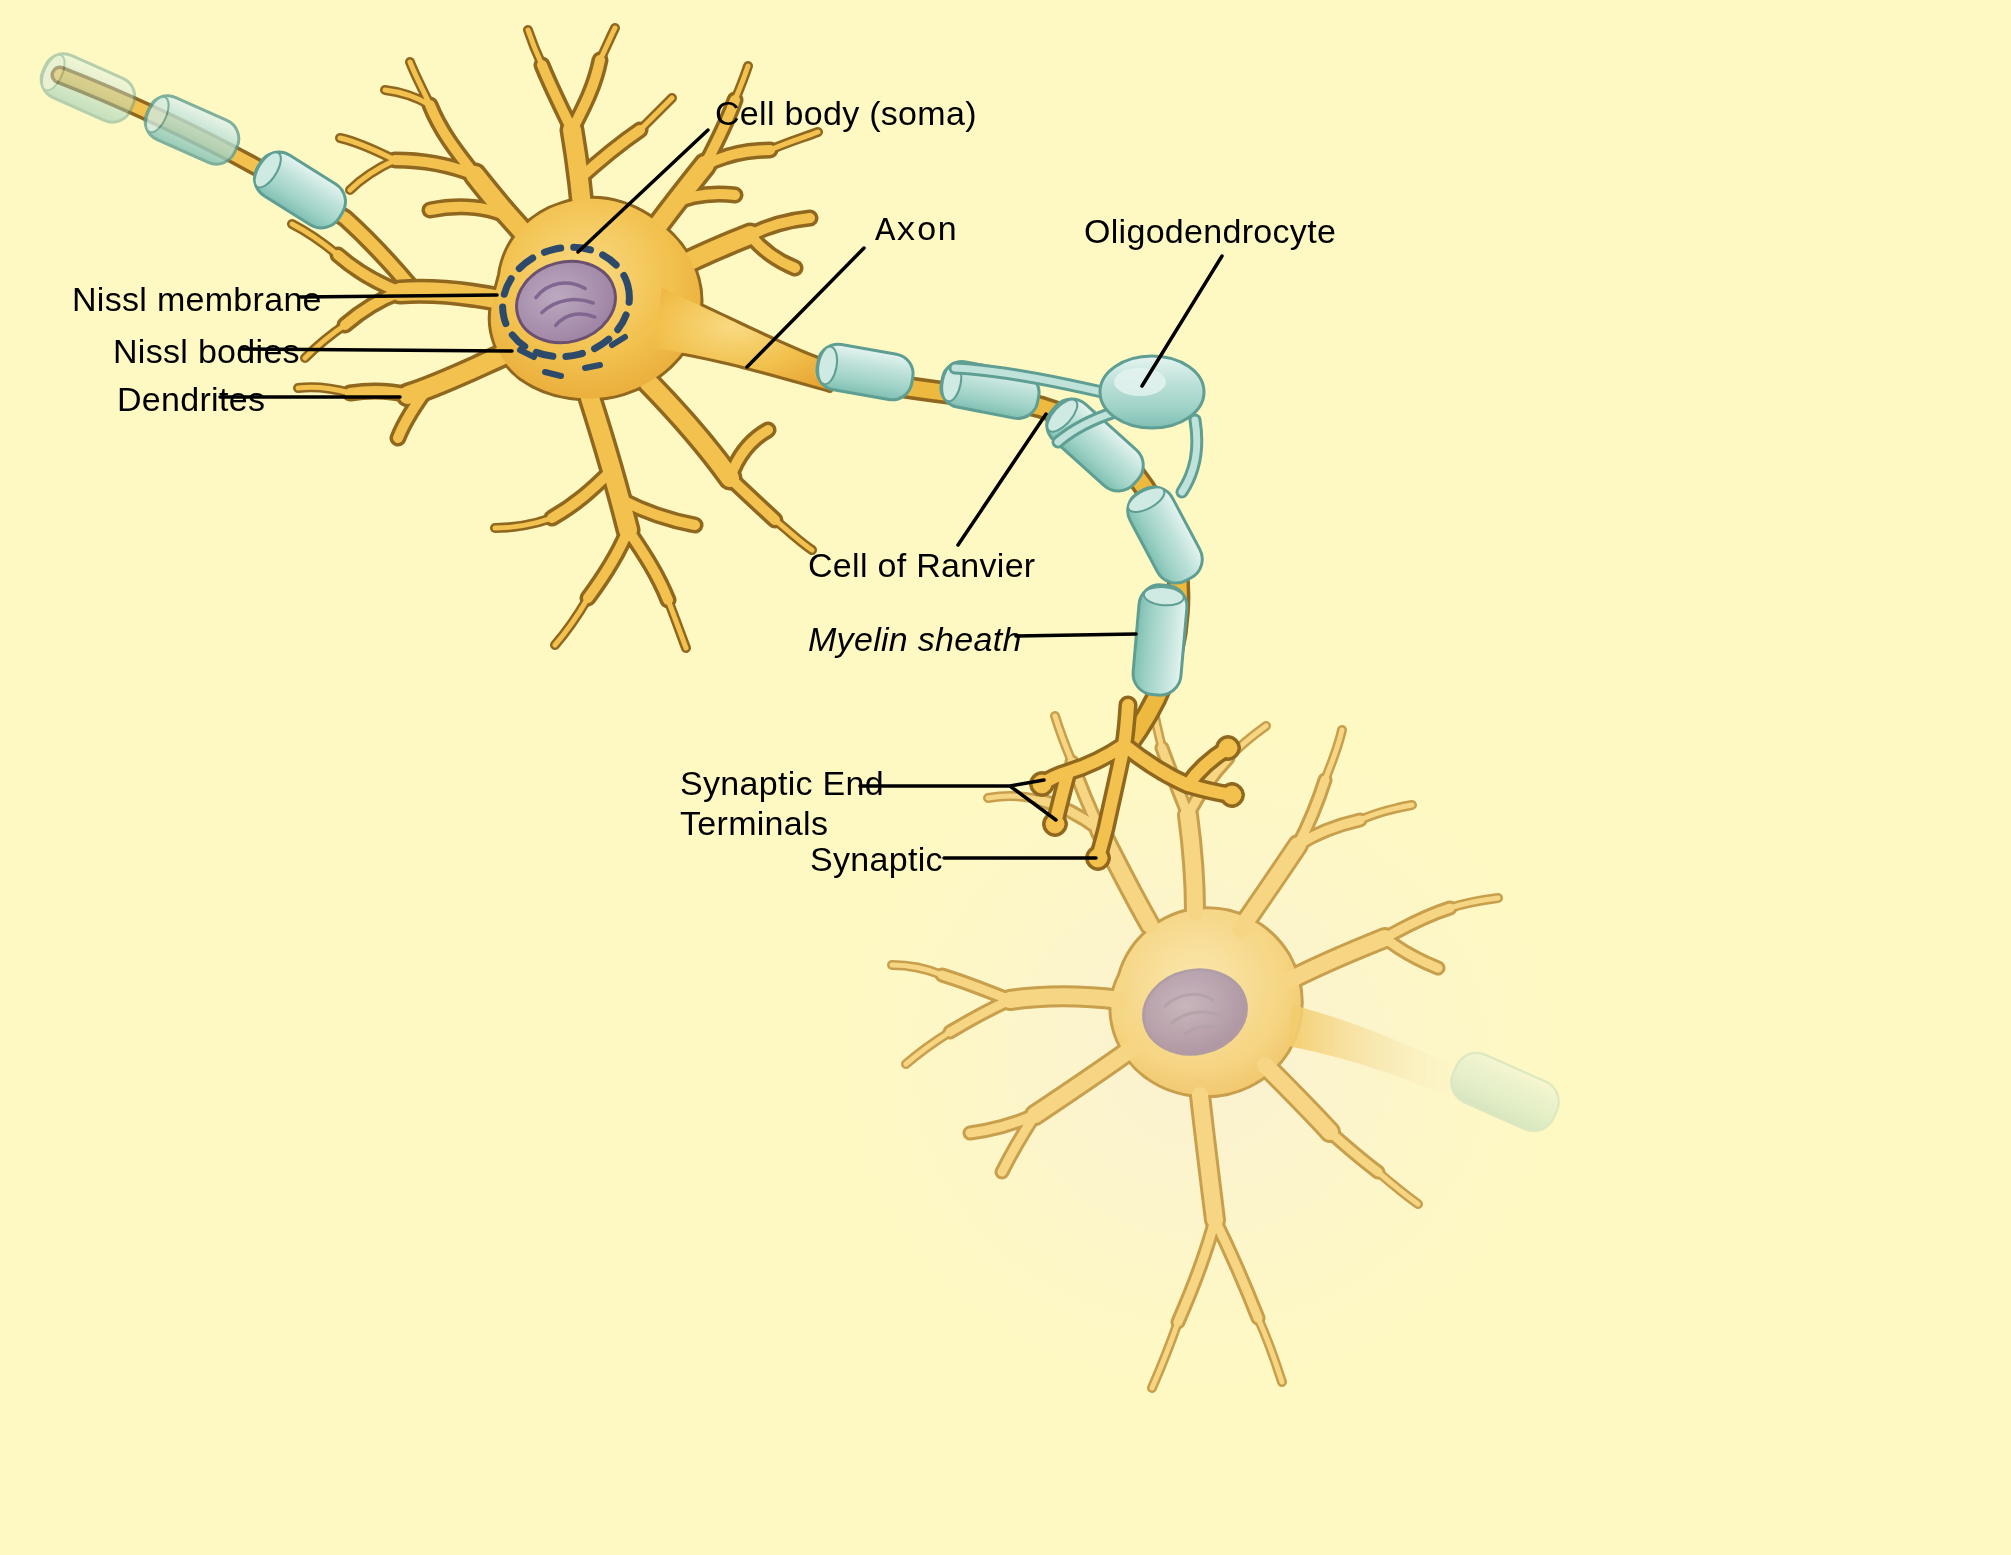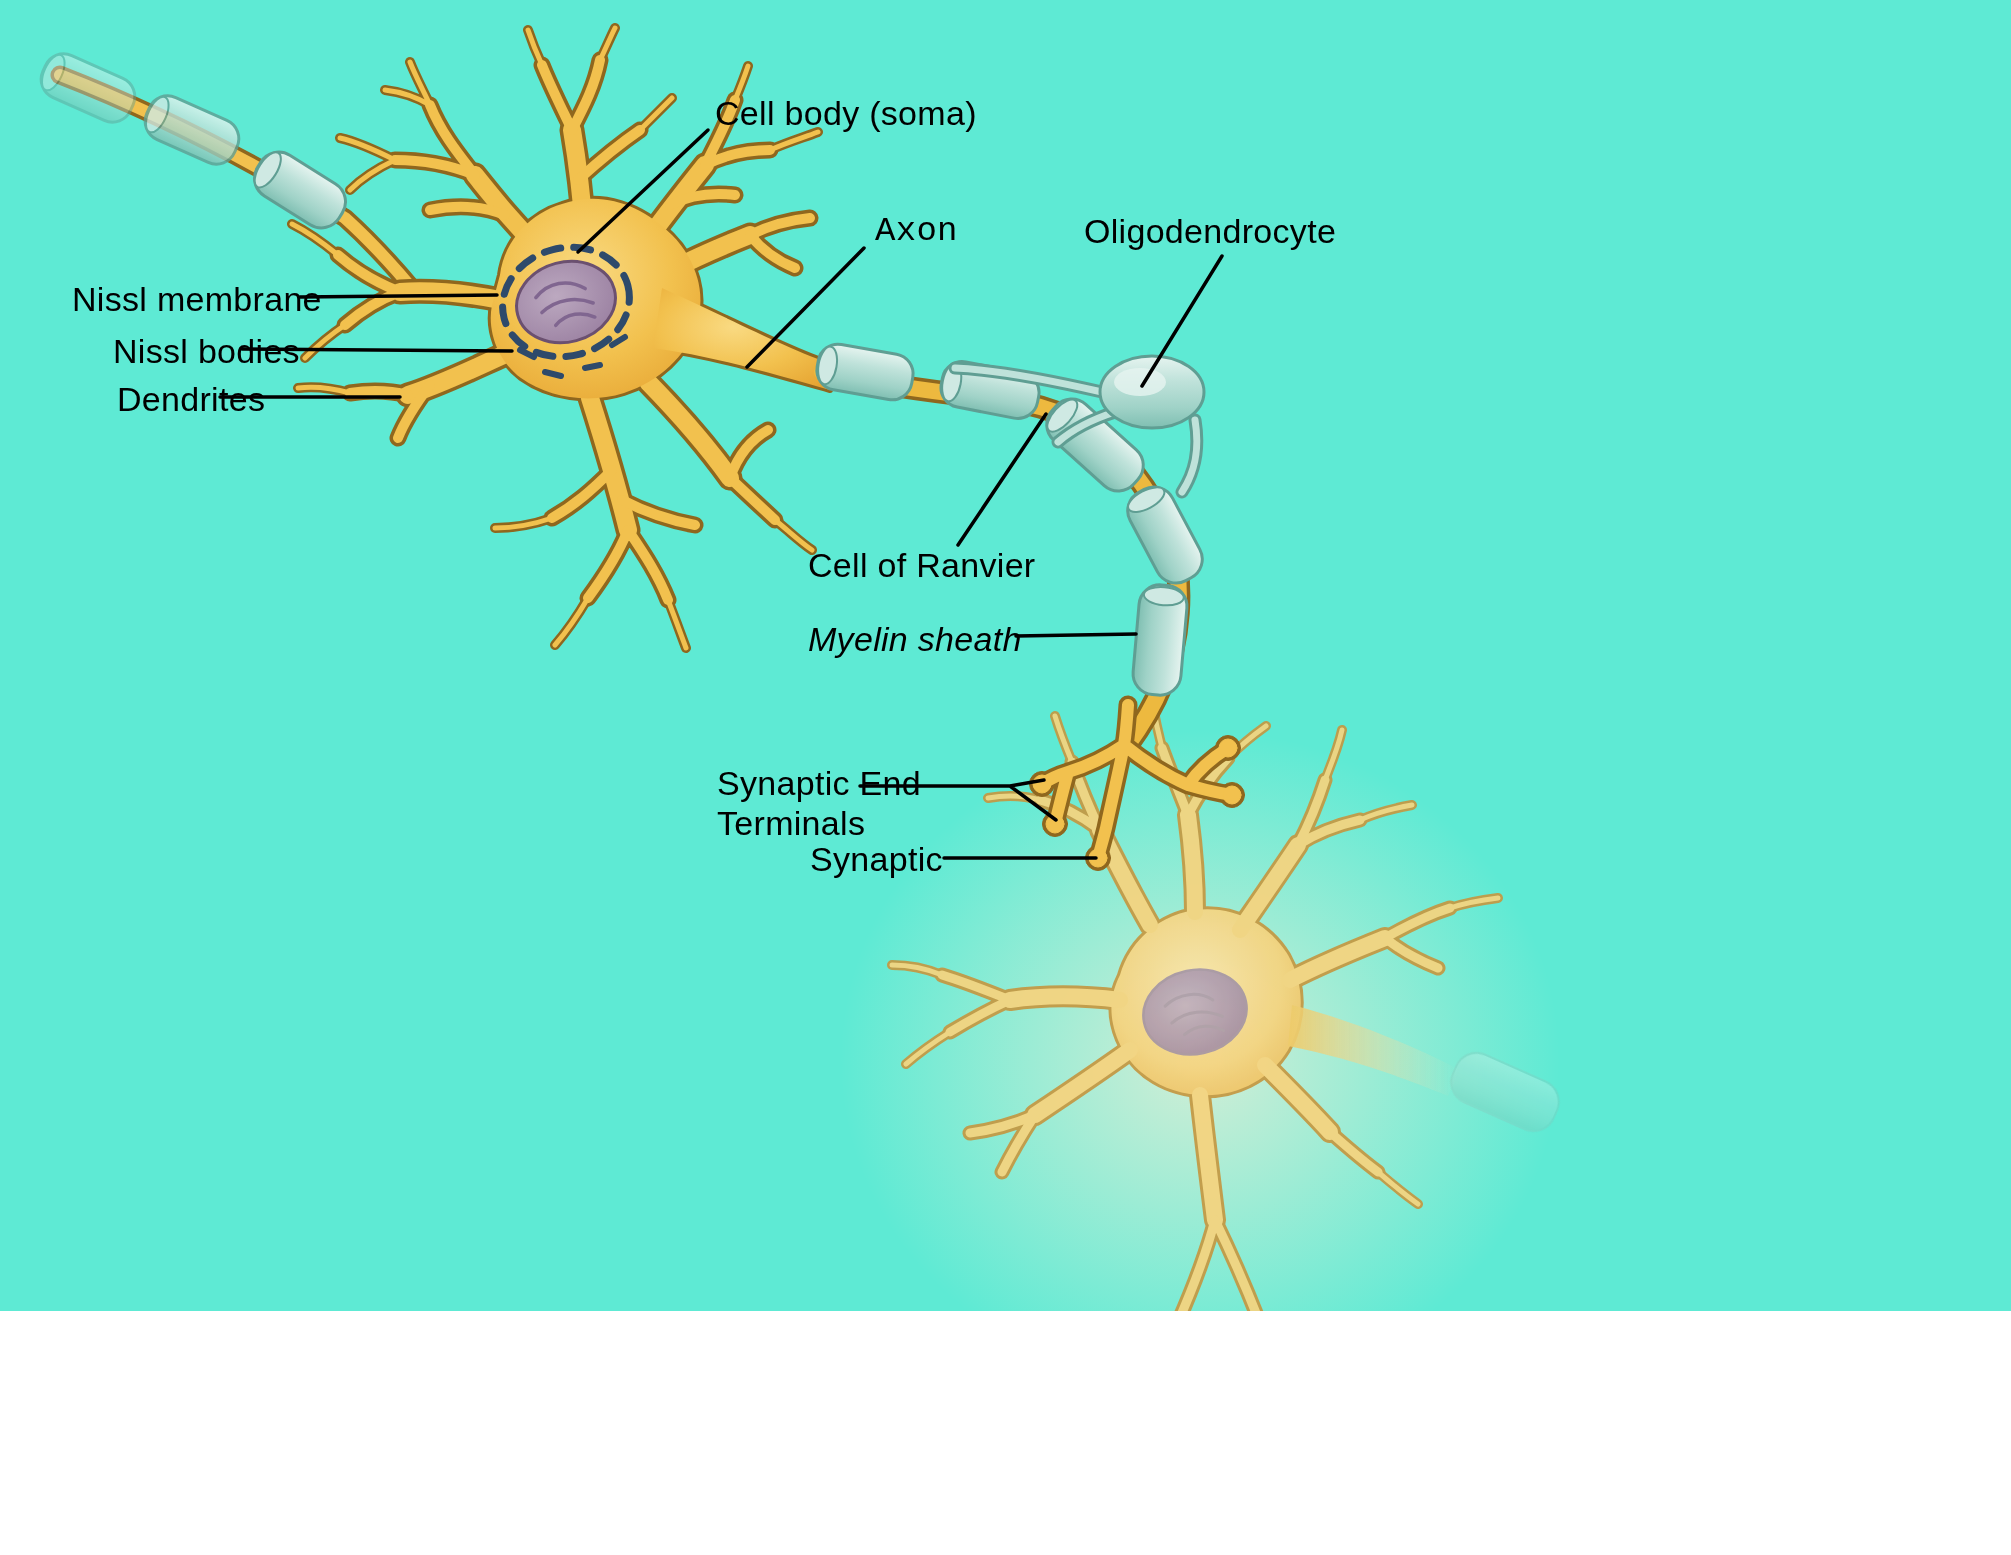--- a/index.html
+++ b/index.html
@@ -1,16 +1,16 @@
 <!DOCTYPE html>
 <html><head>
 <meta charset="utf-8">
 <style>
   html,body{margin:0;padding:0;background:#fff;}
-  .stage{position:relative;width:2011px;height:1311px;background:#5eead4;overflow:hidden;
+  .stage{position:relative;width:2011px;height:1555px;background:#fef9c3;overflow:hidden;
          font-family:"Liberation Sans",sans-serif;}
   .stage svg{position:absolute;left:0;top:0;}
   .label{position:absolute;font:400 34px "Liberation Sans",sans-serif;color:#000;
          white-space:pre-line;line-height:40px;letter-spacing:0.3px;}
 </style>
 </head>
 <body>
 
 <div class="stage">
 
@@ -214,17 +214,17 @@
 </svg>
 
 <div class="label" style="left:715px;top:93px;">Cell body (soma)</div>
 <div class="label" style="left:875px;top:211px;font-family:Liberation Mono, monospace;">Axon</div>
 <div class="label" style="left:1084px;top:211px;">Oligodendrocyte</div>
 <div class="label" style="left:72px;top:279px;">Nissl membrane</div>
 <div class="label" style="left:75px;top:331px;margin-left:38px;">Nissl bodies</div>
 <div class="label" style="left:75px;top:379px;margin-left:42px;">Dendrites</div>
 <div class="label" style="left:808px;top:545px;">Cell of Ranvier</div>
 <div class="label" style="left:808px;top:619px;font-style:italic;">Myelin sheath</div>
-<div class="label" style="left:680px;top:763px;margin-left:37px;">Synaptic End
+<div class="label" style="left:680px;top:763px;">Synaptic End
 Terminals</div>
 <div class="label" style="left:810px;top:839px;">Synaptic</div>
 
 </div>
 
 </body></html>

